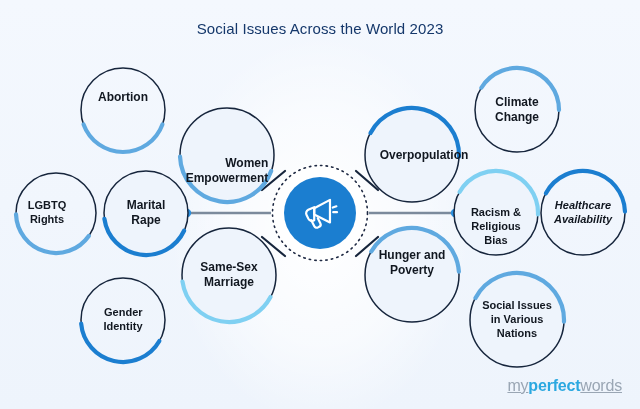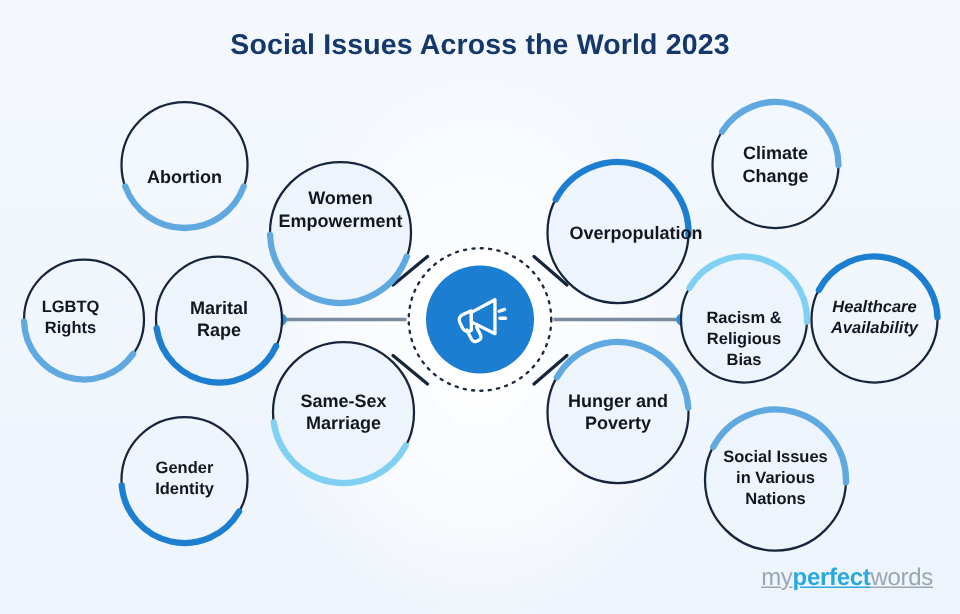--- a/index.html
+++ b/index.html
@@ -28,22 +28,22 @@
     top: 0;
     width: 640px;
     height: 409px;
   }
   .title {
     position: absolute;
     left: 0;
     top: 20px;
     width: 640px;
     text-align: center;
-    font-size: 19px;
-    font-weight: bold;
+    font-size: 15px;
+    font-weight: normal;
     color: #15386b;
     letter-spacing: 0.1px;
   }
   .node-label {
     position: absolute;
     text-align: center;
     color: #111720;
     font-weight: bold;
     line-height: 1.25;
     pointer-events: none;
@@ -55,21 +55,21 @@
   .node-label.md { font-size: 12px; }
   .logo {
     position: absolute;
     right: 18px;
     bottom: 14px;
     font-size: 16px;
     white-space: nowrap;
     letter-spacing: -0.2px;
   }
   .logo .lo-my, .logo .lo-words { color: #9aa6b4; text-decoration: underline; }
-  .logo .lo-perfect { color: #2ba8e0; font-weight: bold; text-decoration: underline; }
+  .logo .lo-perfect { color: #2ba8e0; font-weight: bold; }
 </style>
 </head>
 <body>
 
 <div id="infographic">
 
   <div class="title">Social Issues Across the World 2023</div>
 
   <svg id="canvas" viewBox="0 0 640 409">
     <g id="connector-layer">
@@ -147,28 +147,28 @@
         <path d="M27.5 3.5 L27.5 25.0 L12.5 17.5 L12.5 11.5 Z"></path>
         <path d="M12.5 10.5 L6.8 13.0 A3.6 3.6 0 0 0 5.2 17.9 L7.0 21.6 A3.6 3.6 0 0 0 11.9 23.2 L12.5 22.9 Z"></path>
         <path d="M9.6 22.7 L12.6 28.6 A2.6 2.6 0 0 0 16.2 29.7 L17.2 29.2 A2.6 2.6 0 0 0 18.3 25.7 L15.9 20.9"></path>
         <path d="M30.2 10.8 L33.6 9.6"></path>
         <path d="M30.6 15.2 L34.2 15.2"></path>
       </g>
     </g>
   </svg>
 
   <div id="label-layer">
-      <div class="node-label md" style="left: 84px; top: 76px; width: 78px; height: 84px; color: rgb(17, 23, 32);">Abortion</div>
+      <div class="node-label md" style="left: 84px; top: 55px; width: 78px; height: 84px; color: rgb(17, 23, 32);">Abortion</div>
       <div class="node-label sm" style="left: 19px; top: 173px; width: 56px; height: 80px; color: rgb(17, 23, 32);">LGBTQ<br>Rights</div>
-      <div class="node-label sm" style="left: 84px; top: 278px; width: 78px; height: 84px; color: rgb(17, 23, 32);">Gender<br>Identity</div>
+      <div class="node-label sm" style="left: 84px; top: 278px; width: 78px; height: 84px; color: rgb(17, 23, 32); text-align: right;">Gender<br>Identity</div>
       <div class="node-label md" style="left: 107px; top: 171px; width: 78px; height: 84px; color: rgb(17, 23, 32);">Marital<br>Rape</div>
-      <div class="node-label md" style="left: 183px; top: 93px; width: 88px; height: 94px; color: rgb(17, 23, 32);">Women<br>Empowerment</div>
+      <div class="node-label md" style="left: 183px; top: 124px; width: 88px; height: 94px; color: rgb(17, 23, 32); text-align: right;">Women<br>Empowerment</div>
       <div class="node-label md" style="left: 185px; top: 228px; width: 88px; height: 94px; color: rgb(17, 23, 32);">Same-Sex<br>Marriage</div>
       <div class="node-label md" style="left: 368px; top: 108px; width: 112px; height: 94px; color: rgb(17, 23, 32);">Overpopulation</div>
-      <div class="node-label md" style="left: 368px; top: 228px; width: 88px; height: 94px; color: rgb(17, 23, 32);">Hunger and<br>Poverty</div>
+      <div class="node-label md" style="left: 368px; top: 216px; width: 88px; height: 94px; color: rgb(17, 23, 32);">Hunger and<br>Poverty</div>
       <div class="node-label sm" style="left: 457px; top: 185px; width: 78px; height: 84px; color: rgb(17, 23, 32);">Racism &amp;<br>Religious<br>Bias</div>
       <div class="node-label md" style="left: 478px; top: 68px; width: 78px; height: 84px; color: rgb(17, 23, 32);">Climate<br>Change</div>
       <div class="node-label sm" style="left: 544px; top: 171px; width: 78px; height: 84px; color: rgb(17, 23, 32); font-style: italic;">Healthcare<br>Availability</div>
       <div class="node-label sm" style="left: 473px; top: 273px; width: 88px; height: 94px; color: rgb(17, 23, 32);">Social Issues<br>in Various<br>Nations</div>
     </div>
 
   <div class="logo">
     <span class="lo-my">my</span><span class="lo-perfect">perfect</span><span class="lo-words">words</span>
   </div>
 

